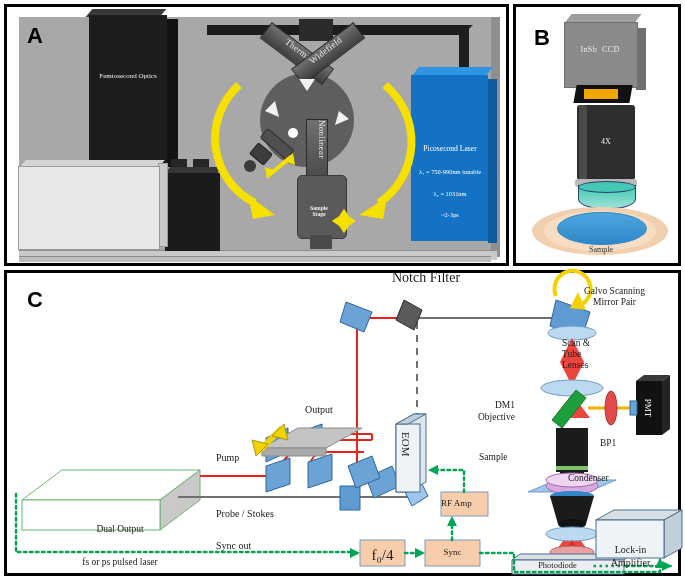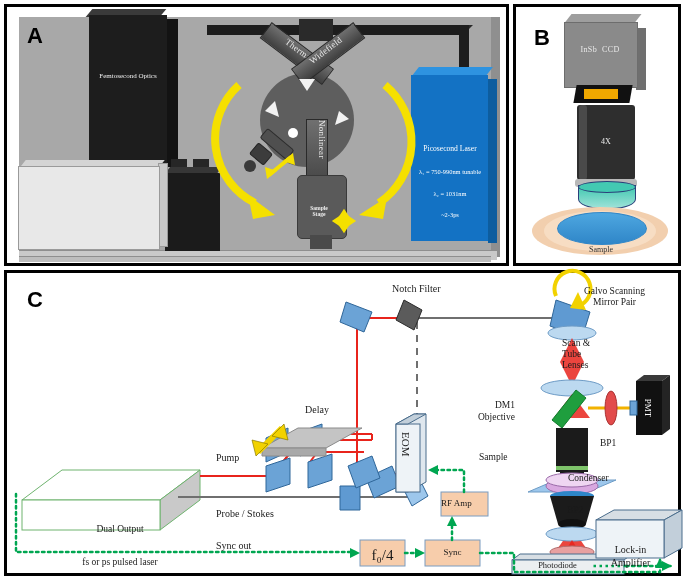--- a/index.html
+++ b/index.html
@@ -362,22 +362,22 @@
 
   </svg>
 
   <div class="c-lbl" style="left:60px;top:502px;width:120px;text-align:center;font-size:9.5px;">
     <div>Dual Output</div>
     <div>fs or ps pulsed laser</div>
   </div>
   <div class="c-lbl" style="left:216px;top:452px;font-size:10px;">Pump</div>
   <div class="c-lbl" style="left:216px;top:508px;font-size:10px;">Probe / Stokes</div>
   <div class="c-lbl" style="left:216px;top:540px;font-size:10px;">Sync out</div>
-  <div class="c-lbl" style="left:305px;top:404px;font-size:10px;">Delay</div>
-  <div class="c-lbl" style="left:392px;top:283px;font-size:10px;">Notch Filter</div>
+  <div class="c-lbl" style="left:305px;top:404px;font-size:10px;">Output</div>
+  <div class="c-lbl" style="left:392px;top:270px;font-size:14px;">Notch Filter</div>
   <div class="c-lbl" style="left:399px;top:432px;font-size:11px;writing-mode:vertical-rl;">EOM</div>
   <div class="c-lbl" style="left:568px;top:286px;font-size:9.5px;text-align:center;margin-left:16px;">Galvo Scanning
 Mirror Pair</div>
   <div class="c-lbl" style="left:562px;top:338px;font-size:9.5px;">Scan &amp;
 Tube
 Lenses</div>
   <div class="c-lbl" style="left:495px;top:400px;font-size:9.5px;">DM1</div>
   <div class="c-lbl" style="left:600px;top:438px;font-size:9.5px;">BP1</div>
   <div class="c-lbl" style="left:478px;top:412px;font-size:9.5px;">Objective</div>
   <div class="c-lbl" style="left:479px;top:452px;font-size:9.5px;">Sample</div>

